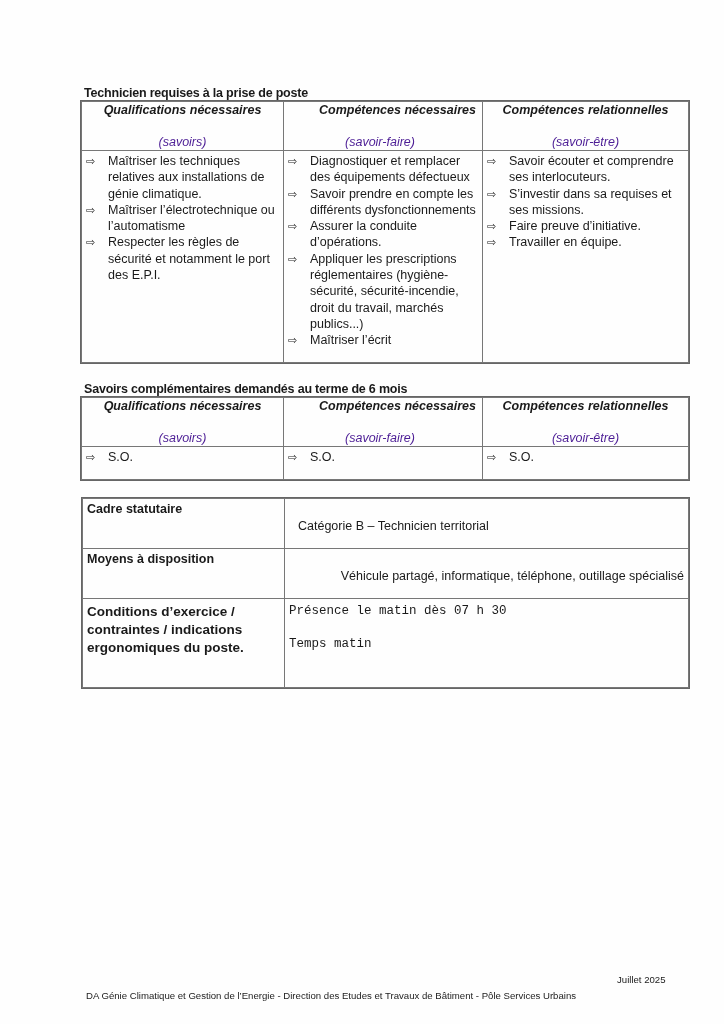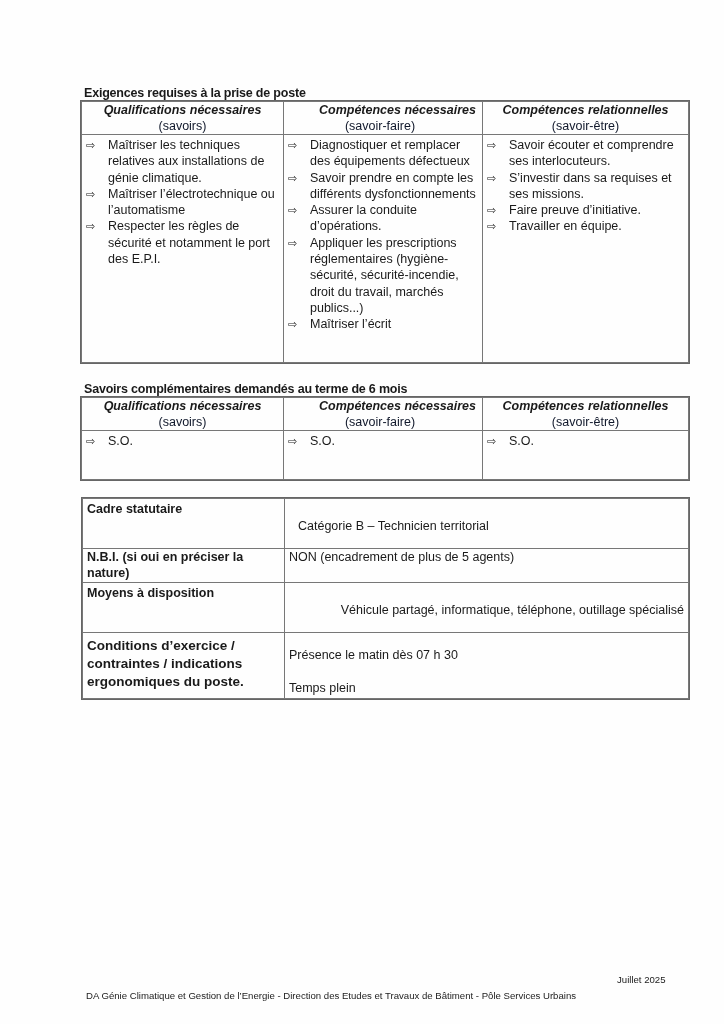--- a/index.html
+++ b/index.html
@@ -4,34 +4,34 @@
 <style>
   html, body { margin: 0; padding: 0; background: #fefefe; }
   body { width: 724px; height: 1024px; position: relative; overflow: hidden;
          font-family: "Liberation Sans", sans-serif; color: #1a1a1a; }
   .sec-title { position: absolute; left: 84px; font-size: 12.5px; font-weight: bold; letter-spacing: -0.2px; }
   table { position: absolute; border-collapse: collapse; table-layout: fixed; }
   td, th { border: 1px solid #777; vertical-align: top; padding: 0; }
   .outer { outline: 1.5px solid #666; }
   th { font-weight: normal; text-align: center; font-size: 12.5px; line-height: 16px; }
   .h-main { font-weight: bold; font-style: italic; display: block; }
-  .h-sub { color: #0f172a; display: block; }
+  .h-sub { font-style: italic; color: #4c1d95; display: block; margin-top: 16px; }
   ul { list-style: none; margin: 0; padding: 2px 4px 0 4px; }
   li { position: relative; padding-left: 22px; font-size: 12.5px; line-height: 16.3px; }
   .arrow { position: absolute; left: 0; top: 0; font-size: 11px; }
   .t3 td { font-size: 12.5px; line-height: 16.3px; }
   .lbl { font-weight: bold; padding: 2px 4px; }
   .val { padding: 2px 4px; }
   .footer { position: absolute; left: 86px; top: 990px; font-size: 9.6px; color: #222; }
   .date { position: absolute; left: 591px; top: 974px; font-size: 9.6px; color: #222; margin-left: 26px; }
 </style>
 </head>
 <body>
 
-<div class="sec-title" style="top:86px;">Exigences requises à la prise de poste</div>
+<div class="sec-title" style="top:86px;">Technicien requises à la prise de poste</div>
 <table class="outer" style="left:81px; top:101px; width:607px; height:262px;">
   <colgroup>
       <col style="width:202px">
       <col style="width:199px">
       <col style="width:206px">
     </colgroup>
   <tbody>
       <tr style="height:32px;">
     <th>
       <span class="h-main">Qualifications nécessaires</span>
@@ -120,33 +120,29 @@
 <table class="outer t3" style="left:82px; top:498px; width:606px; height:190px;">
   <colgroup>
       <col style="width:202px">
       <col style="width:404px">
     </colgroup>
   <tbody>
       <tr style="height:50px;">
     <td class="lbl">Cadre statutaire</td>
     <td class="val" style="vertical-align:middle; padding-top:8px;padding-left:13px;">Catégorie B – Technicien territorial</td>
   </tr>
-  <tr style="height:17px;">
-    <td class="lbl" style="padding-top:0; padding-bottom:0;">N.B.I. (si oui en préciser la nature)</td>
-    <td class="val" style="padding-top:0; padding-bottom:0;">NON (encadrement de plus de 5 agents)</td>
-  </tr>
   <tr style="height:50px;">
     <td class="lbl">Moyens à disposition</td>
     <td class="val" style="vertical-align:middle; padding-top:8px;text-align:right;">Véhicule partagé, informatique, téléphone, outillage spécialisé</td>
   </tr>
   <tr>
     <td class="lbl" style="font-size:13.5px; line-height:18px; padding-top:4px;">Conditions d’exercice / contraintes / indications ergonomiques du poste.</td>
-    <td class="val" style="padding-top:14px;">
+    <td class="val" style="padding-top:4px;font-family:Liberation Mono, monospace;">
       <div>Présence le matin dès 07 h 30</div>
       <div style="height:17px;"></div>
-      <div>Temps plein</div>
+      <div>Temps matin</div>
     </td>
   </tr>
 </tbody>
   </table>
 
 <div class="footer">DA Génie Climatique et Gestion de l’Energie - Direction des Etudes et Travaux de Bâtiment - Pôle Services Urbains</div>
 <div class="date">Juillet 2025</div>
 
 </body></html>

